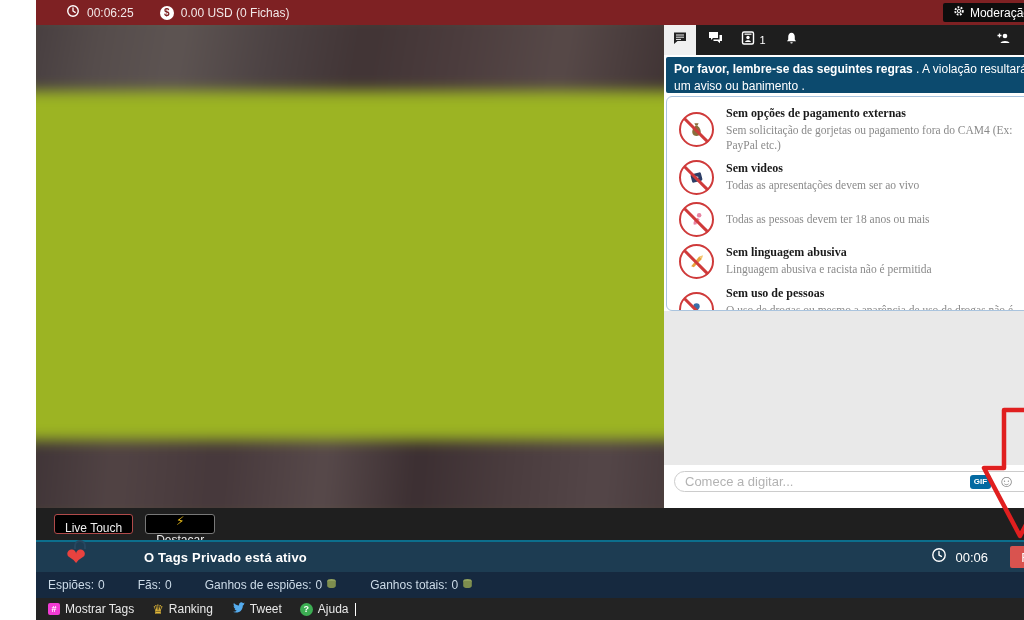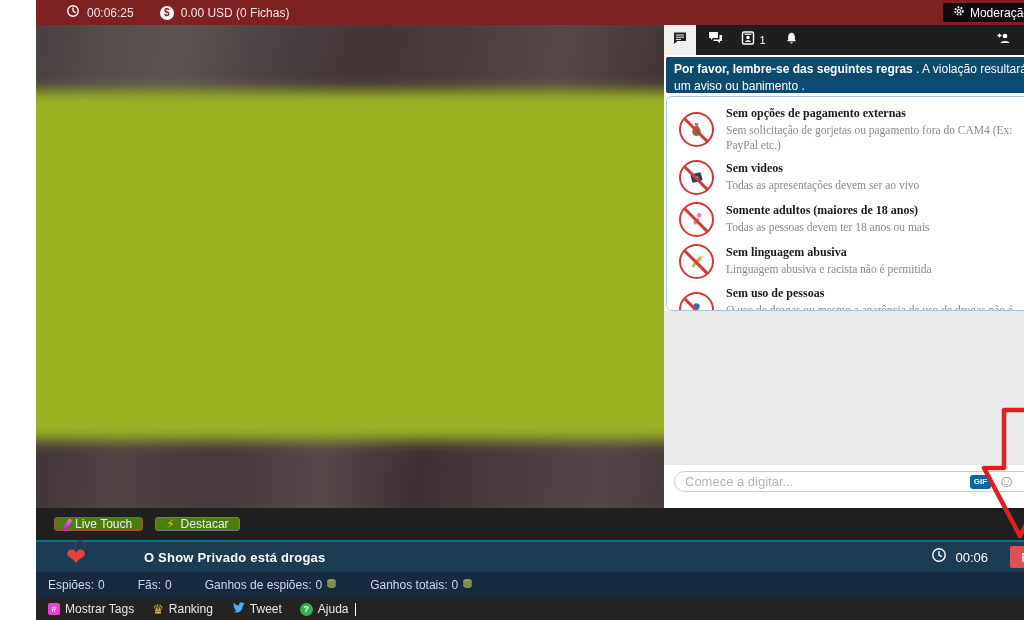--- a/index.html
+++ b/index.html
@@ -54,22 +54,22 @@
   .pill input { flex:1; border:none; outline:none; font-size:13px; color:#555; font-family:inherit; background:transparent; }
   .pill input::placeholder { color:#b3b3b3; }
   .gif-badge { background:#0369a1; color:#fff; font-size:8px; font-weight:bold; border-radius:3px;
     padding:3px 4px; line-height:1; cursor:pointer; }
   .smiley { font-size:17px; color:#888; line-height:1; cursor:pointer; }
   .send { font-size:15px; color:#777; line-height:1; cursor:pointer; }
 
   
   .controls-row { position:absolute; top:508px; left:0; width:1024px; height:32px; background:#1f1f1f;
     display:flex; align-items:center; gap:12px; padding-left:18px; }
-  .ctl-btn { height:14px; display:flex; align-items:center; gap:6px; padding:0 10px; font-size:12px; color:#eee;
-    background:#4d7c0f; border-radius:3px; cursor:pointer; font-family:inherit; }
+  .ctl-btn { height:20px; display:flex; align-items:center; gap:6px; padding:0 10px; font-size:12px; color:#eee;
+    background:#000000; border-radius:3px; cursor:pointer; font-family:inherit;flex-direction:column; }
   .btn-livetouch { border:1px solid #b04a4a; }
   .btn-destacar { border:1px solid #787878; }
   .lt-stick { width:4px; height:13px; border-radius:2px; background:linear-gradient(180deg,#ff6ad5,#b81ad0);
     transform:rotate(38deg); }
   .bolt { color:#f5c518; font-size:12px; line-height:1; }
 
   
   .private-bar { position:absolute; top:540px; left:0; width:1024px; height:32px; background:#1d3c52;
     border-top:2px solid #0c6f8d; display:flex; align-items:center; color:#fff; }
   .heart-wrap { position:relative; margin-left:30px; width:28px; height:26px; }
@@ -234,21 +234,20 @@
         </div>
 
         <div class="rule">
           <span class="no-ring">
             <svg width="17" height="17" viewBox="0 0 16 16">
                 <circle cx="10.5" cy="4" r="2.1" fill="#e884a3"></circle>
                 <path d="M9.2 6.3 C6.2 7.8 4.6 10.4 5.5 13 L8.2 12.4 C7.8 10.4 9.8 8.9 11.2 8.4 Z" fill="#e884a3"></path>
               </svg>
           </span>
           <div>
-            <div class="rule-title">Somente adultos (maiores de 18 anos)</div>
             <div class="rule-desc">Todas as pessoas devem ter 18 anos ou mais</div>
           </div>
         </div>
 
         <div class="rule">
           <span class="no-ring">
             <svg width="17" height="17" viewBox="0 0 16 16">
                 <path d="M3 12.5 L10.5 3.2 L13 5.6 L5.5 13.5 Z" fill="#e8a33c"></path>
                 <path d="M10.5 3.2 L13 5.6 L14.2 2.2 Z" fill="#f3c66e"></path>
               </svg>
@@ -297,21 +296,21 @@
       <span class="bolt">⚡</span>
       <span>Destacar</span>
     </button>
   </div>
 
   <div class="private-bar">
     <span class="heart-wrap">
       <span class="heart-char">❤</span>
       <span class="heart-shackle"></span>
     </span>
-    <span class="ps-status">O Show Privado está drogas</span>
+    <span class="ps-status">O Tags Privado está ativo</span>
     <div class="ps-right">
       <span>
         <svg width="16" height="16" viewBox="0 0 16 16">
             <circle cx="8" cy="8" r="6.2" fill="none" stroke="#fff" stroke-width="1.4"></circle>
             <path d="M8 4.5 V8 L10.4 9.4" stroke="#fff" stroke-width="1.4" fill="none" stroke-linecap="round"></path>
           </svg>
       </span>
       <span class="ps-timer">00:06</span>
       <button class="fim-btn">Fim</button>
     </div>

